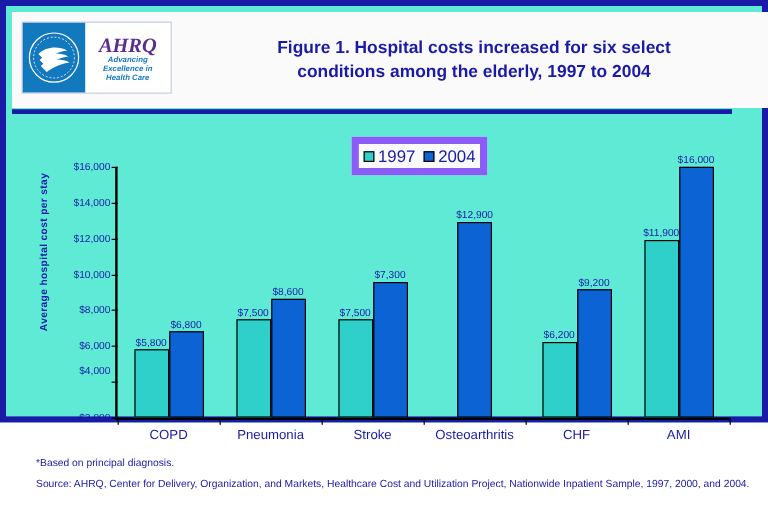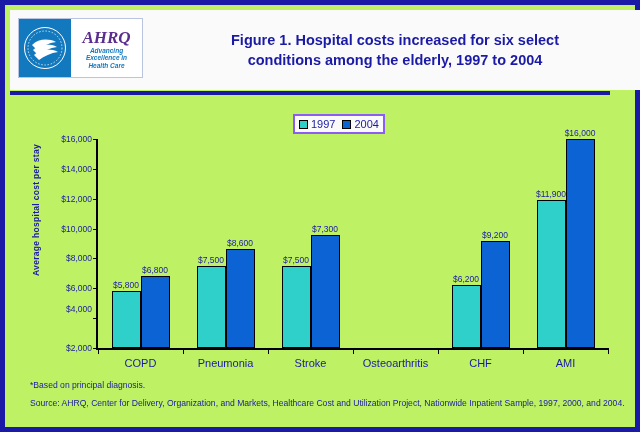--- a/index.html
+++ b/index.html
@@ -3,24 +3,24 @@
 <meta charset="utf-8">
 <style>
   html,body{margin:0;padding:0;}
   body{
     width:640px;height:432px;
     background:#ffffff;
     font-family:"Liberation Sans", sans-serif;
     overflow:hidden;
   }
   #frame{
-    position:absolute;left:0;top:0;width:640px;height:432px;
+    position:absolute;left:0;top:0;width:640px;height:352px;
     box-sizing:border-box;
     border:5px solid #1a1aa6;
-    background:#bef264;
+    background:#5eead4;
   }
   
   #header{
     position:absolute;left:5px;top:5px;width:630px;height:80px;
     background:#fafafa;
   }
   #logo{
     position:absolute;left:8px;top:8px;width:125px;height:60px;
     border:1px solid #b9c4e0;
     background:#ffffff;
@@ -52,23 +52,23 @@
   #hrule{
     position:absolute;left:5px;top:86px;width:600px;height:4px;
     background:#1a1aa6;
   }
   
   #chart{
     position:absolute;left:5px;top:92px;width:630px;height:280px;
   }
   #legend{
     position:absolute;left:283px;top:17px;
-    border:2px solid #8b5cf6;background:#fafafa;
+    border:6px solid #8b5cf6;background:#fafafa;
     padding:2px 4px;display:flex;gap:7px;align-items:center;
-    font-size:11px;color:#1a1aa6;
+    font-size:14px;color:#1a1aa6;
   }
   .legend-item{display:flex;align-items:center;gap:3px;}
   .swatch{width:7px;height:7px;border:1px solid #000;display:inline-block;}
   #ylabel{
     position:absolute;left:-74px;top:108px;width:200px;
     transform:rotate(-90deg);
     text-align:center;
     font-size:8.5px;font-weight:bold;color:#1a1aa6;
     letter-spacing:.3px;
   }
@@ -215,20 +215,23 @@
             <div class="bar y1997" style="height: 82.1071px; background: rgb(47, 208, 202);">
               <div class="vlabel">$7,500</div>
             </div>
             <div class="bar y2004" style="height: 113.457px; background: rgb(12, 99, 212);">
               <div class="vlabel">$7,300</div>
             </div>
             <div class="xlabel">Stroke</div>
           </div>
           <div class="group">
             <div class="xtickmark"></div>
+            <div class="bar y2004" style="height: 162.721px; background: rgb(12, 99, 212);">
+              <div class="vlabel">$12,900</div>
+            </div>
             <div class="xlabel">Osteoarthritis</div>
           </div>
           <div class="group">
             <div class="xtickmark"></div>
             <div class="bar y1997" style="height: 62.7px; background: rgb(47, 208, 202);">
               <div class="vlabel">$6,200</div>
             </div>
             <div class="bar y2004" style="height: 107.486px; background: rgb(12, 99, 212);">
               <div class="vlabel">$9,200</div>
             </div>

